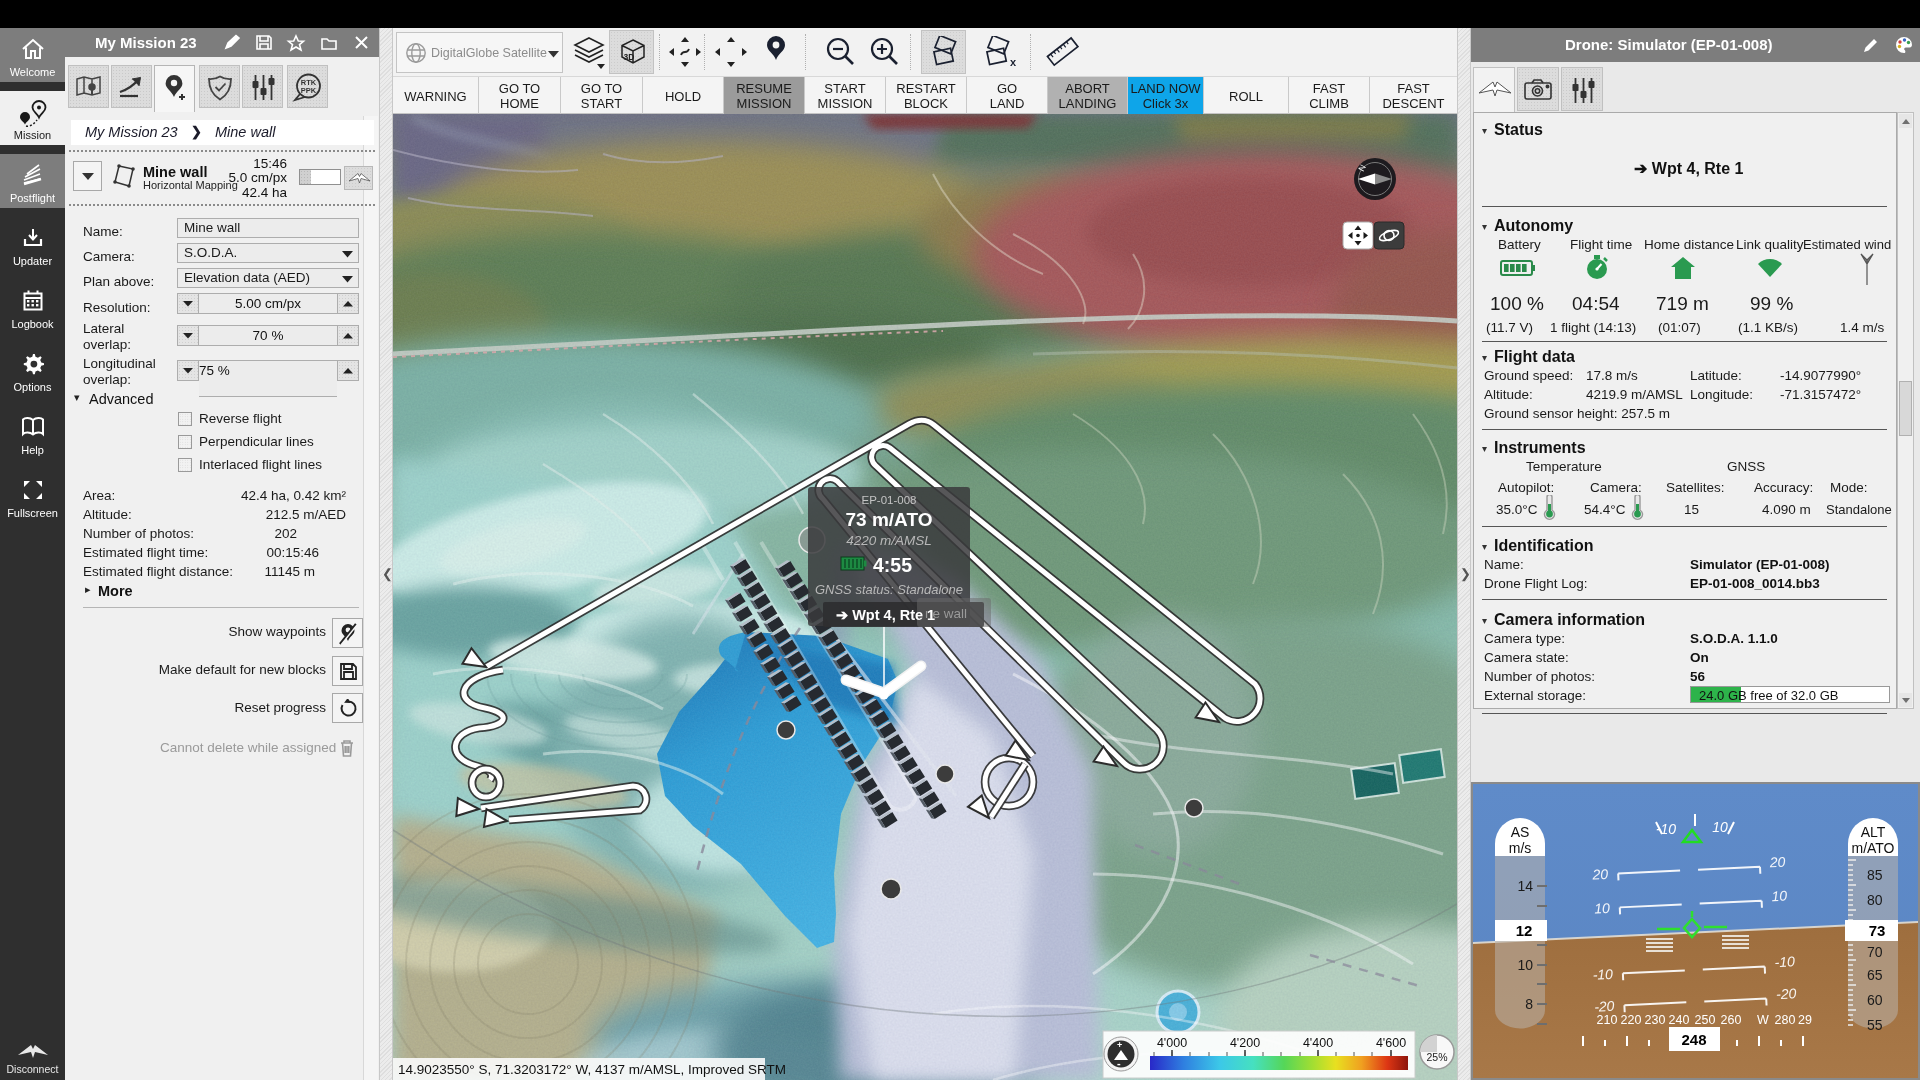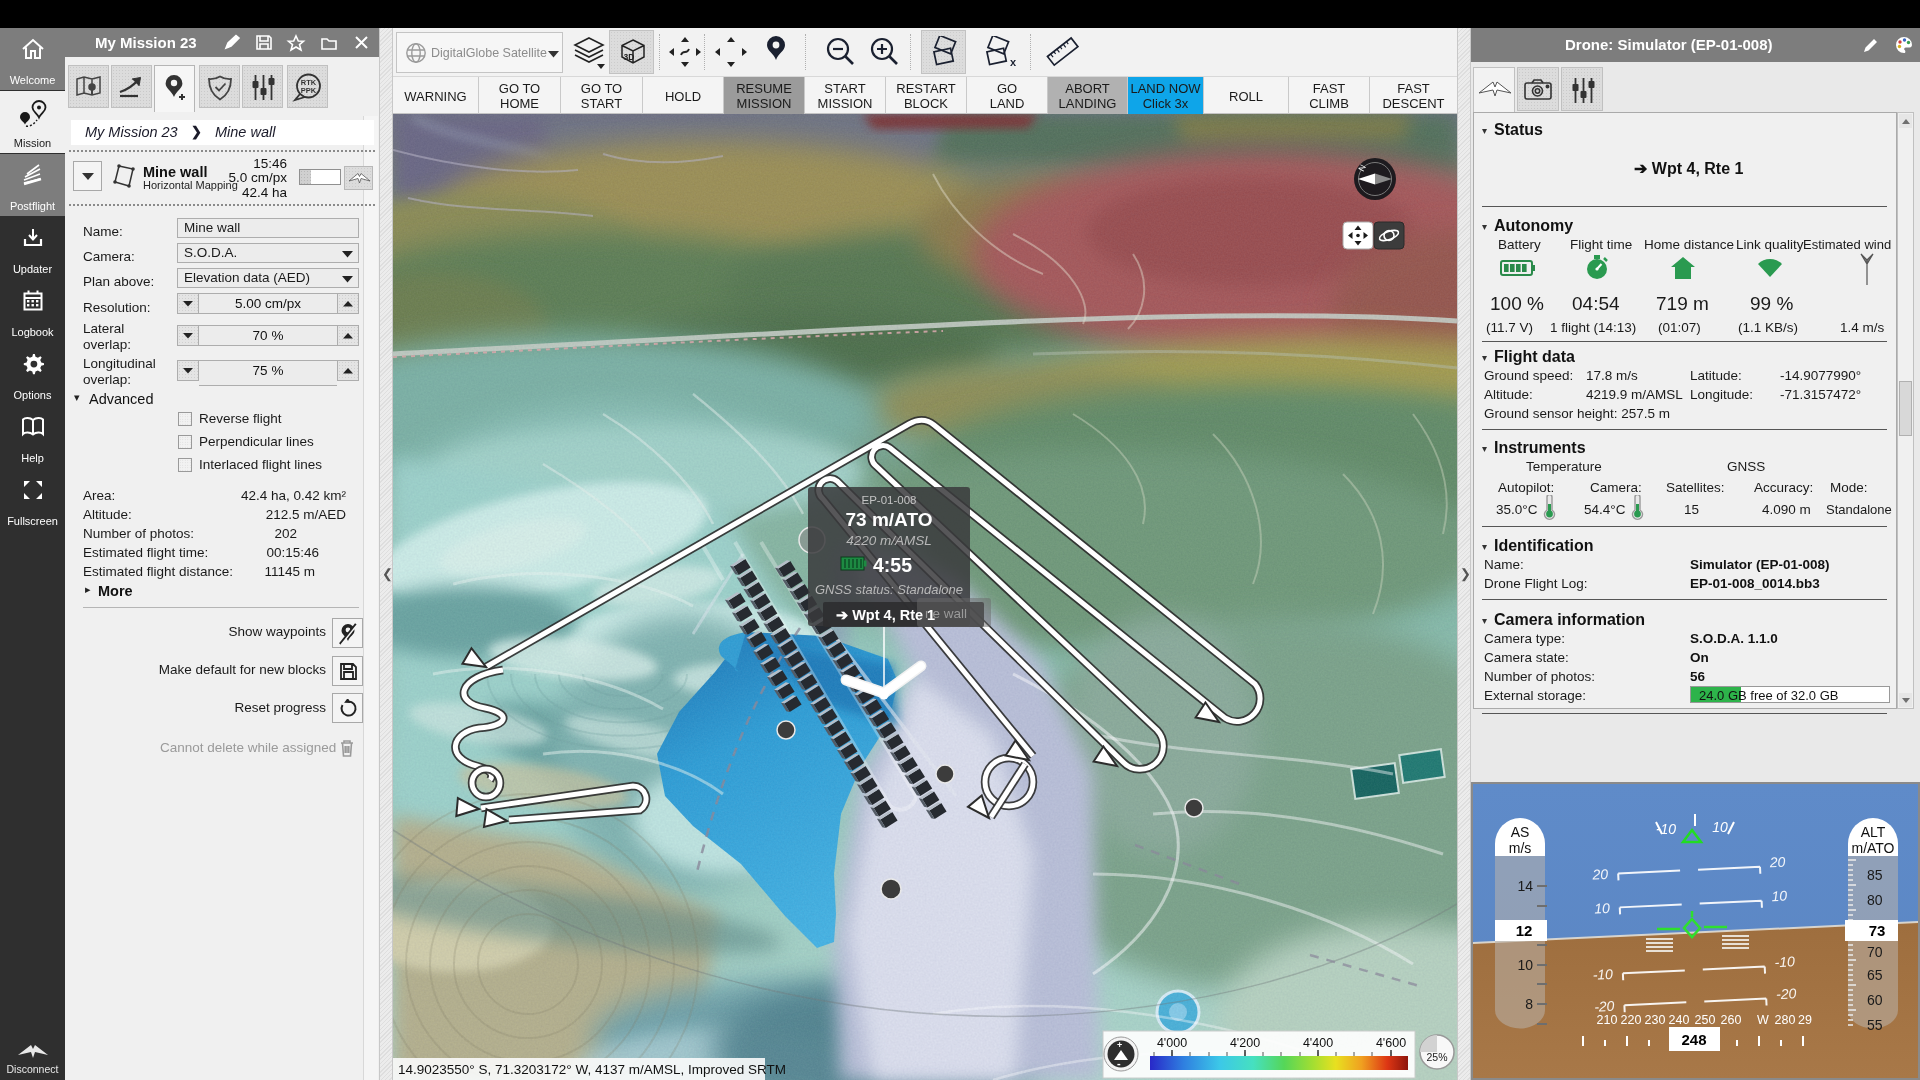--- a/index.html
+++ b/index.html
@@ -10,21 +10,21 @@
 #titlebar { left:0; top:0; width:1920px; height:28px; background:linear-gradient(180deg,#3a3d4d 0%,#14161f 30%,#0a0b10 60%,#05060a 100%); }
 #titlebar .appname { position:absolute; left:26px; top:5px; color:#f0f0f0; font-size:15px; }
 #appicon { position:absolute; left:5px; top:3px; width:19px; height:19px; border-radius:50%; background:radial-gradient(circle at 40% 35%, #cfe8d8 0%, #3f7f5f 45%, #1d3d58 100%); border:1px solid #222; }
 .winbtn { position:absolute; top:0; height:21px; border:1px solid #0b0d12; border-top:none; }
 #btnmin { left:1789px; width:47px; border-radius:0 0 0 3px; background:linear-gradient(180deg,#e9eaec 0%,#b9bdc4 40%,#53575e 52%,#85898f 85%,#a8acb2 100%); }
 #btnmax { left:1836px; width:41px; background:linear-gradient(180deg,#e9eaec 0%,#b9bdc4 40%,#53575e 52%,#85898f 85%,#a8acb2 100%); }
 #btncls { left:1877px; width:40px; border-radius:0 0 3px 0; background:linear-gradient(180deg,#f0b6a5 0%,#d9705c 40%,#a51f0c 52%,#c6452c 85%,#d8694f 100%); }
 .winglyph { position:absolute; color:#fff; font-weight:bold; }
 
 #sidebar { left:0; top:28px; width:65px; height:1052px; background:#2f2f2f; }
-.sbitem { position:absolute; left:0; width:65px; height:62px; color:#fff; text-align:center; }
+.sbitem { position:absolute; left:0; width:65px; height:54px; color:#fff; text-align:center; }
 .sbitem .lbl { position:absolute; bottom:4px; width:100%; font-size:11px; }
 .sbitem svg { position:absolute; top:9px; left:50%; transform:translateX(-50%); }
 .sb-gray { background:#7d7d7d; }
 .sb-acti { background:#f0f0f0; color:#1a1a1a; }
 #disconnect { position:absolute; left:0; top:1015px; width:65px; height:60px; color:#e8e8e8; text-align:center; font-size:10.5px; }
 
 #lpanel { left:65px; top:28px; width:314px; height:1052px; background:#f0f0f0; }
 #lphead { position:absolute; left:0; top:0; width:314px; height:29px; background:#7d7d7d; color:#fff; }
 #lphead .t { position:absolute; left:30px; top:6px; font-size:15px; font-weight:bold; }
 .ltab { position:absolute; top:37px; width:41px; height:43px; background:#dcdcdc; background-image:radial-gradient(#c9c9c9 0.8px, transparent 0.8px); background-size:3px 3px; border:1px solid #c0c0c0; }
@@ -292,21 +292,21 @@
           <path d="M0 5.5 L10 5.5 L5 0 Z" fill="#222"></path>
         </svg>
       </div>
     <div class="formlbl" style="top:328px;">Longitudinal</div>
     <div class="formlbl" style="top:344px;">overlap:</div>
     <div class="spbtn" style="left:112px;top:332px;">
         <svg class="abs" style="left:5px;top:7px;" width="10" height="6">
           <path d="M0 0 L10 0 L5 5.5 Z" fill="#222"></path>
         </svg>
       </div>
-    <div class="abs" style="left:134px;top:332px;width:138px;height:26px;background:#ececec;border:1px solid #adadad;border-left:none;border-right:none;font-size:13.5px;color:#111;text-align:center;padding-top:2px;">75 %</div>
+    <div class="abs" style="left:134px;top:332px;width:138px;height:37px;background:#ececec;border:1px solid #adadad;border-left:none;border-right:none;font-size:13.5px;color:#111;text-align:left;padding-top:2px;">75 %</div>
     <div class="spbtn" style="left:272px;top:332px;">
         <svg class="abs" style="left:5px;top:7px;" width="10" height="6">
           <path d="M0 5.5 L10 5.5 L5 0 Z" fill="#222"></path>
         </svg>
       </div>
     <div class="abs" style="left:9px;top:363px;font-size:11px;color:#222;">▾</div>
     <div class="abs" style="left:24px;top:363px;font-size:14.5px;font-weight:normal;color:#111;text-align:center;">Advanced</div>
     <div class="chk" style="top:384px;"></div>
       <div class="chklbl" style="top:383px;">Reverse flight</div>
     <div class="chk" style="top:407px;"></div>

